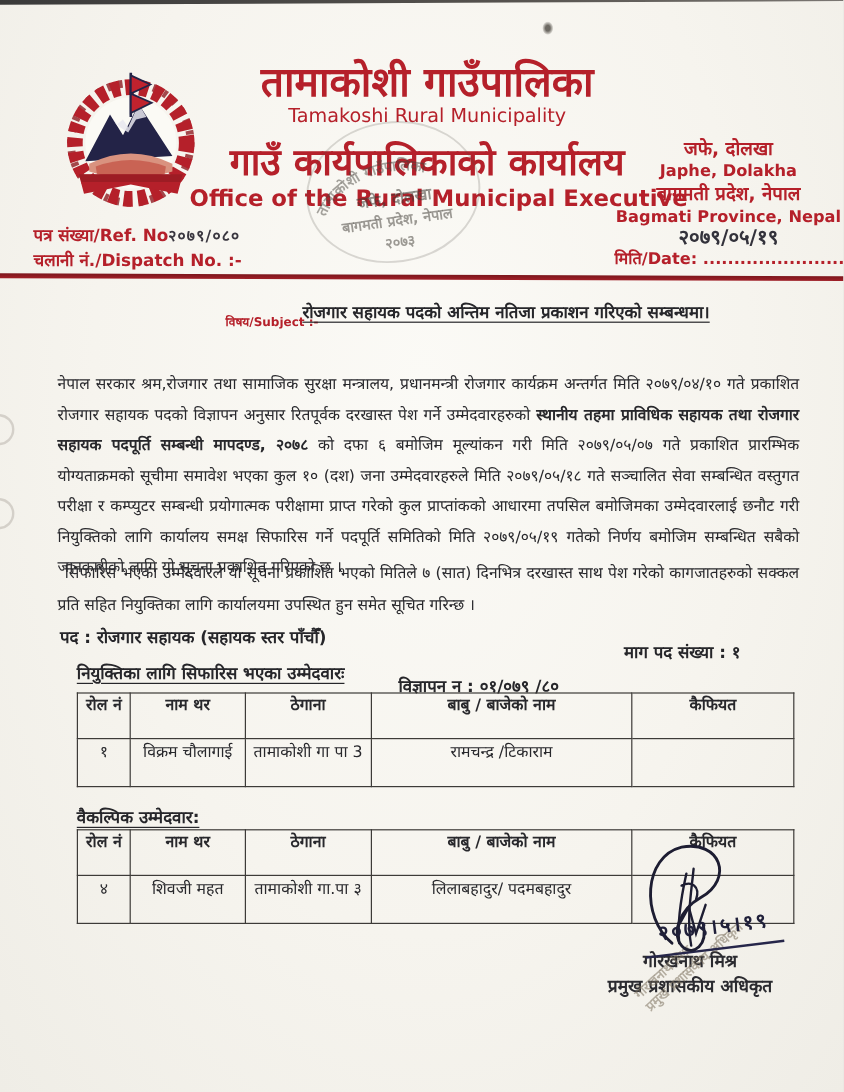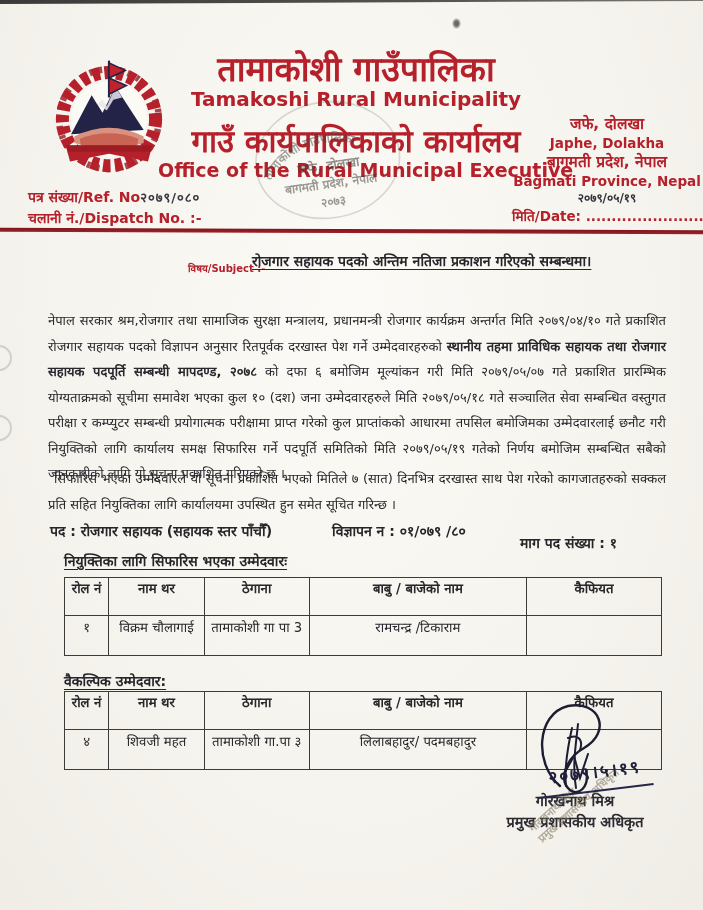--- a/index.html
+++ b/index.html
@@ -15,28 +15,28 @@
     background:linear-gradient(90deg,#3a3a3a,#55524e 60%,#7a7672); transform:rotate(-0.25deg); transform-origin:left; }
   .smudge { position:absolute; left:452px; top:18px; width:9px; height:11px;
     background:radial-gradient(#4a463f 30%, transparent 75%); opacity:.8; border-radius:50%; }
   .punch-arc { position:absolute; left:-14px; width:26px; height:26px; border:2px solid #b9b5ad;
     border-radius:50%; opacity:.55; }
 
   
   .emblem { position:absolute; left:44px; top:50px; width:130px; height:134px; }
   .head-center { position:absolute; left:158px; top:50px; width:396px; text-align:center; }
   .hc-np1 { font-size:34px; font-weight:bold; color:#b5202a; line-height:1.12; white-space:nowrap; }
-  .hc-en1 { font-size:20px; font-weight:bold; color:#b5202a; line-height:1.15; white-space:nowrap; }
+  .hc-en1 { font-size:16px; font-weight:normal; color:#b5202a; line-height:1.15; white-space:nowrap; }
   .hc-np2 { font-size:31px; font-weight:600; color:#b5202a; line-height:1.2; white-space:nowrap; margin-top:12px; }
   .hc-en2 { font-size:19px; font-weight:bold; color:#b5202a; line-height:1.1; white-space:nowrap; }
 
   .head-right { position:absolute; left:512px; top:114px; width:190px; text-align:center; color:#b5202a; }
   .hr-np { font-size:15.5px; font-weight:600; line-height:20px; white-space:nowrap; }
   .hr-en { font-size:13.5px; font-weight:bold; line-height:18px; white-space:nowrap; }
-  .hr-date-val { font-size:12px; font-weight:600; color:#33323b; line-height:17px; }
+  .hr-date-val { font-size:17px; font-weight:600; color:#33323b; line-height:17px; }
   .hr-date-lbl { font-size:13.5px; font-weight:bold; line-height:18px; white-space:nowrap; }
 
   .head-left { position:absolute; left:28px; top:187px; }
   .hl-line { font-size:14px; font-weight:bold; color:#b5202a; line-height:21px; white-space:nowrap; }
   .hl-val { color:#3a3740; font-size:13px; letter-spacing:1px; }
 
   .round-stamp { position:absolute; left:238px; top:92px; width:180px; height:140px;
     transform:rotate(-8deg); opacity:.8; pointer-events:none; }
 
   .red-rule { position:absolute; left:0; top:229px; width:703px; height:4px;
@@ -50,21 +50,21 @@
   
   .body-para { position:absolute; left:48px; width:618px; font-size:13px; line-height:25.5px;
     text-align:justify; color:#28282c; font-weight:500; }
   .para1 { top:308px; }
   .para2 { top:466px; text-indent:6px; }
   .bold-inline { font-weight:bold; }
 
   .position-line { position:absolute; left:0; top:521px; width:703px; height:22px;
     font-size:14px; font-weight:bold; color:#26262a; }
   .pl-post { position:absolute; left:50px; white-space:nowrap; }
-  .pl-ad { position:absolute; left:332px; white-space:nowrap; }
+  .pl-ad { position:absolute; left:332px; white-space:nowrap;margin-top:41px; }
   .pl-demand { position:absolute; left:520px; white-space:nowrap;margin-top:12px; }
 
   
   .tbl-title { position:absolute; left:64px; font-size:14px; font-weight:bold; color:#26262a;
     text-decoration:underline; text-underline-offset:3px; white-space:nowrap; }
   .tt1 { top:551px; } .tt2 { top:671px; }
   table.doc { position:absolute; left:64px; width:598px; border-collapse:collapse; table-layout:fixed;
     background:transparent; }
   .tbl1 { top:577px; } .tbl2 { top:691px; }
   table.doc th, table.doc td { border:1.6px solid #3d3b38; font-size:13.2px; color:#28282c;

